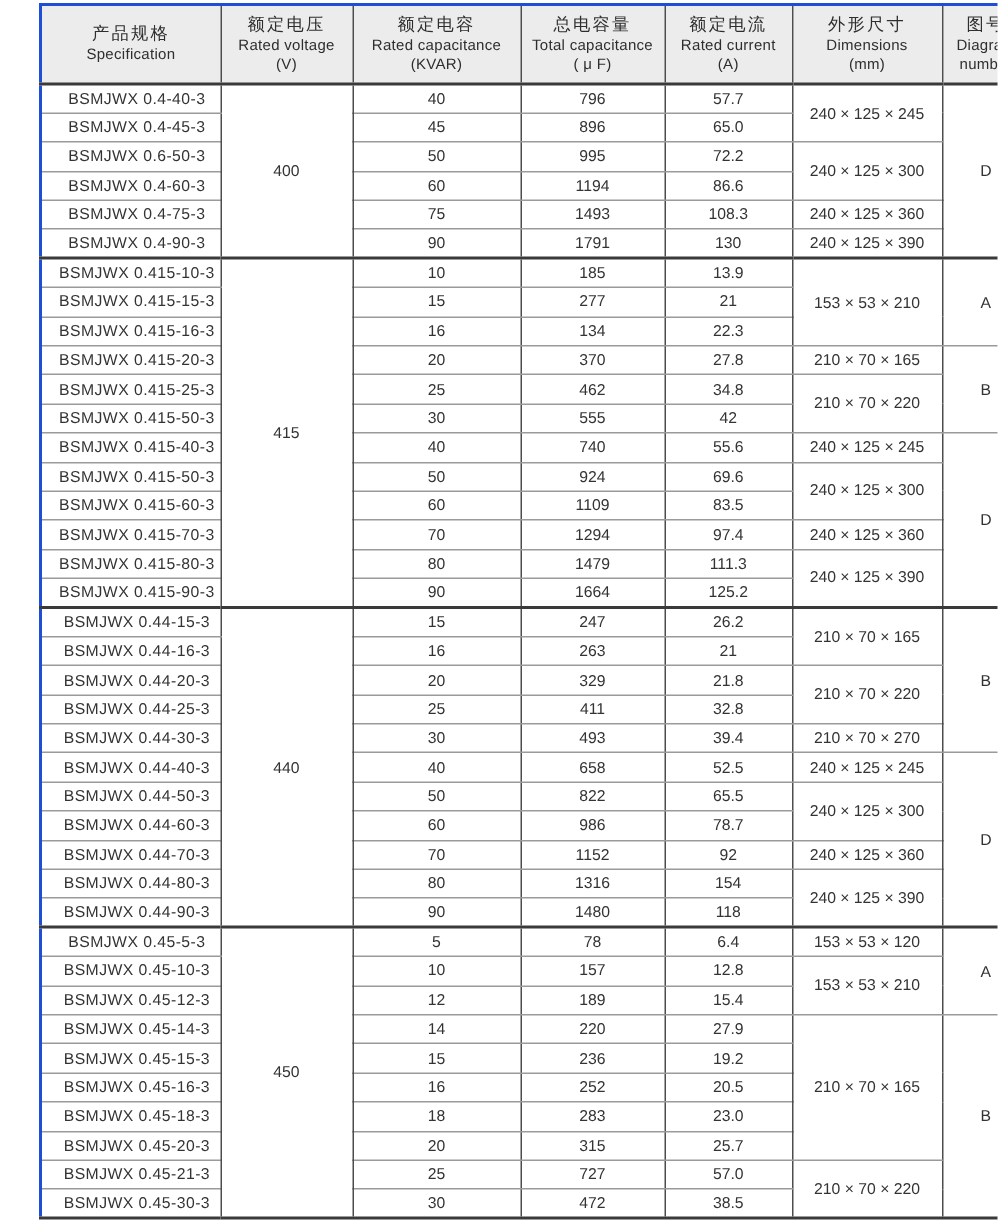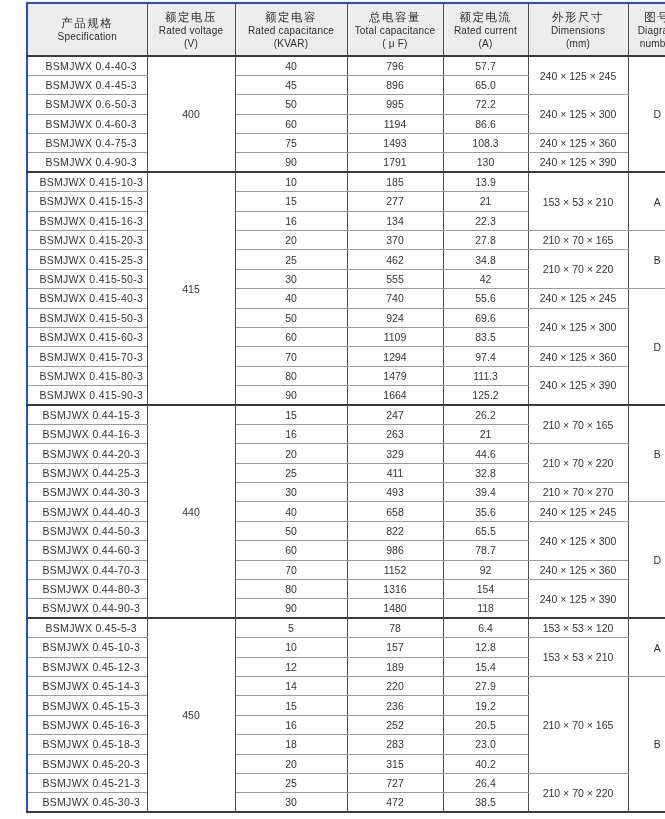--- a/index.html
+++ b/index.html
@@ -258,41 +258,41 @@
         <tr>
           <td class="spec-col">BSMJWX 0.44-16-3</td>
           <td>16</td>
           <td>263</td>
           <td>21</td>
         </tr>
         <tr>
           <td class="spec-col">BSMJWX 0.44-20-3</td>
           <td>20</td>
           <td>329</td>
-          <td>44.6</td>
+          <td>21.8</td>
           <td rowspan="2">210 × 70 × 220</td>
         </tr>
         <tr>
           <td class="spec-col">BSMJWX 0.44-25-3</td>
           <td>25</td>
           <td>411</td>
           <td>32.8</td>
         </tr>
         <tr>
           <td class="spec-col">BSMJWX 0.44-30-3</td>
           <td>30</td>
           <td>493</td>
           <td>39.4</td>
           <td>210 × 70 × 270</td>
         </tr>
         <tr>
           <td class="spec-col">BSMJWX 0.44-40-3</td>
           <td>40</td>
           <td>658</td>
-          <td>35.6</td>
+          <td>52.5</td>
           <td>240 × 125 × 245</td>
           <td class="sec-end" rowspan="6">D</td>
         </tr>
         <tr>
           <td class="spec-col">BSMJWX 0.44-50-3</td>
           <td>50</td>
           <td>822</td>
           <td>65.5</td>
           <td rowspan="2">240 × 125 × 300</td>
         </tr>
@@ -367,27 +367,27 @@
         <tr>
           <td class="spec-col">BSMJWX 0.45-18-3</td>
           <td>18</td>
           <td>283</td>
           <td>23.0</td>
         </tr>
         <tr>
           <td class="spec-col">BSMJWX 0.45-20-3</td>
           <td>20</td>
           <td>315</td>
-          <td>40.2</td>
+          <td>25.7</td>
         </tr>
         <tr>
           <td class="spec-col">BSMJWX 0.45-21-3</td>
           <td>25</td>
           <td>727</td>
-          <td>26.4</td>
+          <td>57.0</td>
           <td class="sec-end" rowspan="2">210 × 70 × 220</td>
         </tr>
         <tr>
           <td class="spec-col sec-end">BSMJWX 0.45-30-3</td>
           <td class="sec-end">30</td>
           <td class="sec-end">472</td>
           <td class="sec-end">38.5</td>
         </tr>
       </tbody>
   </table>

